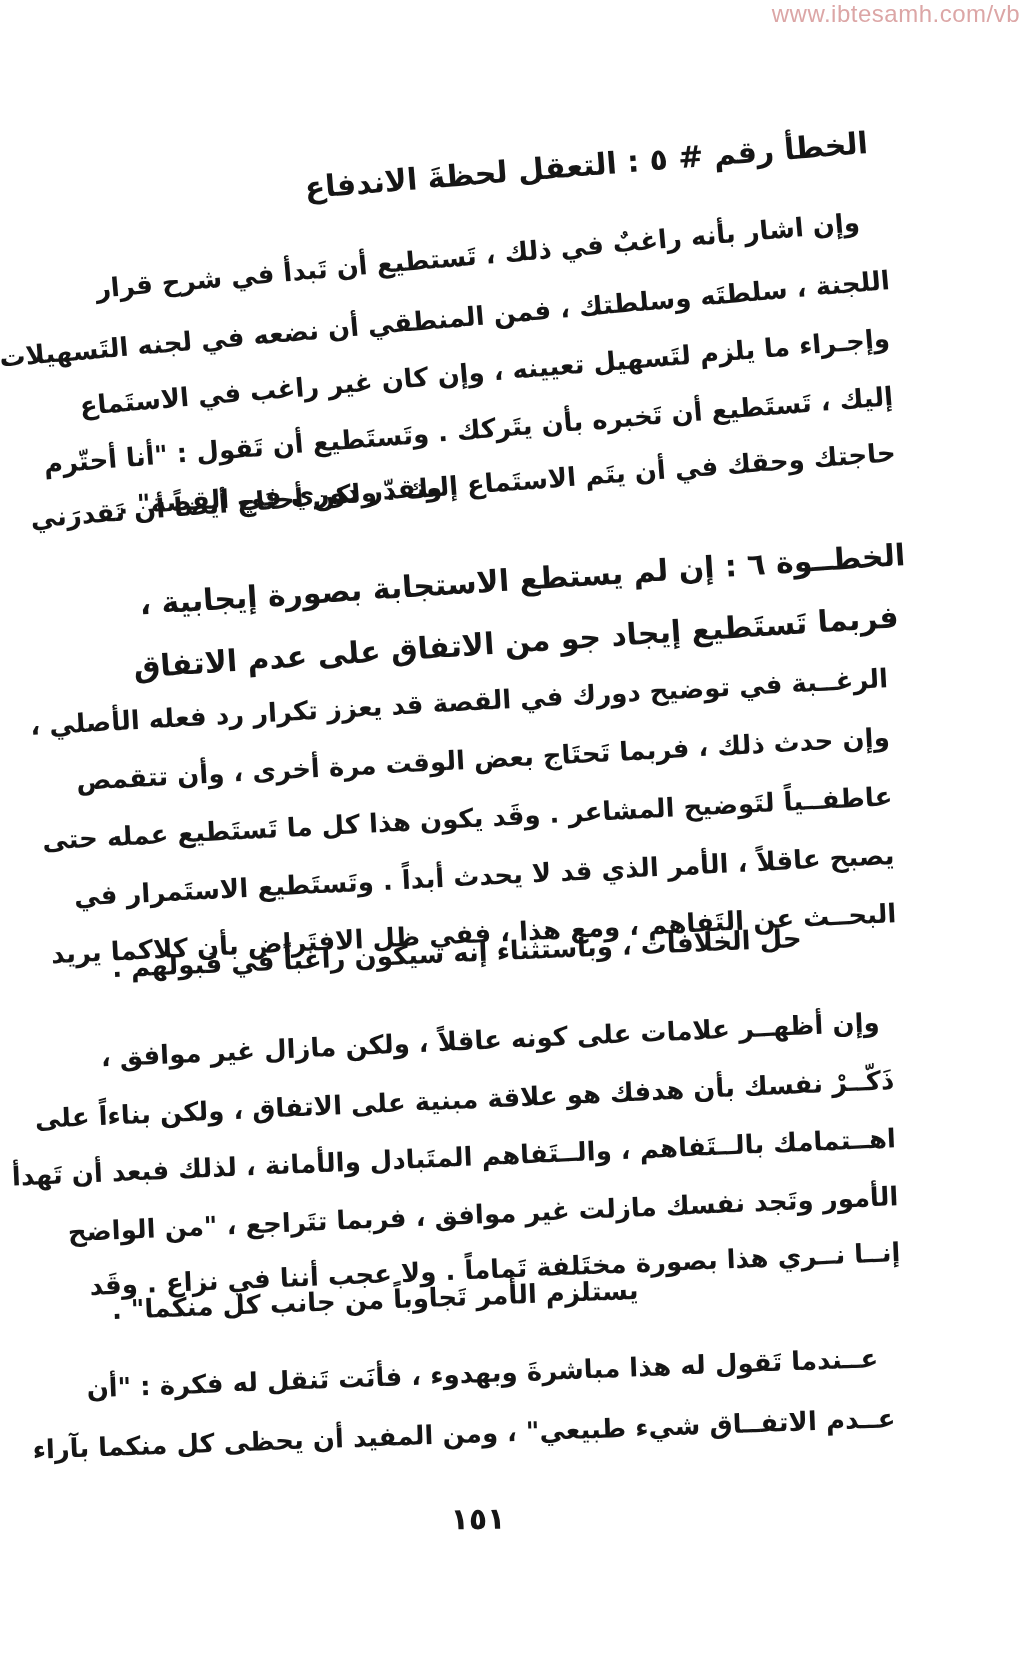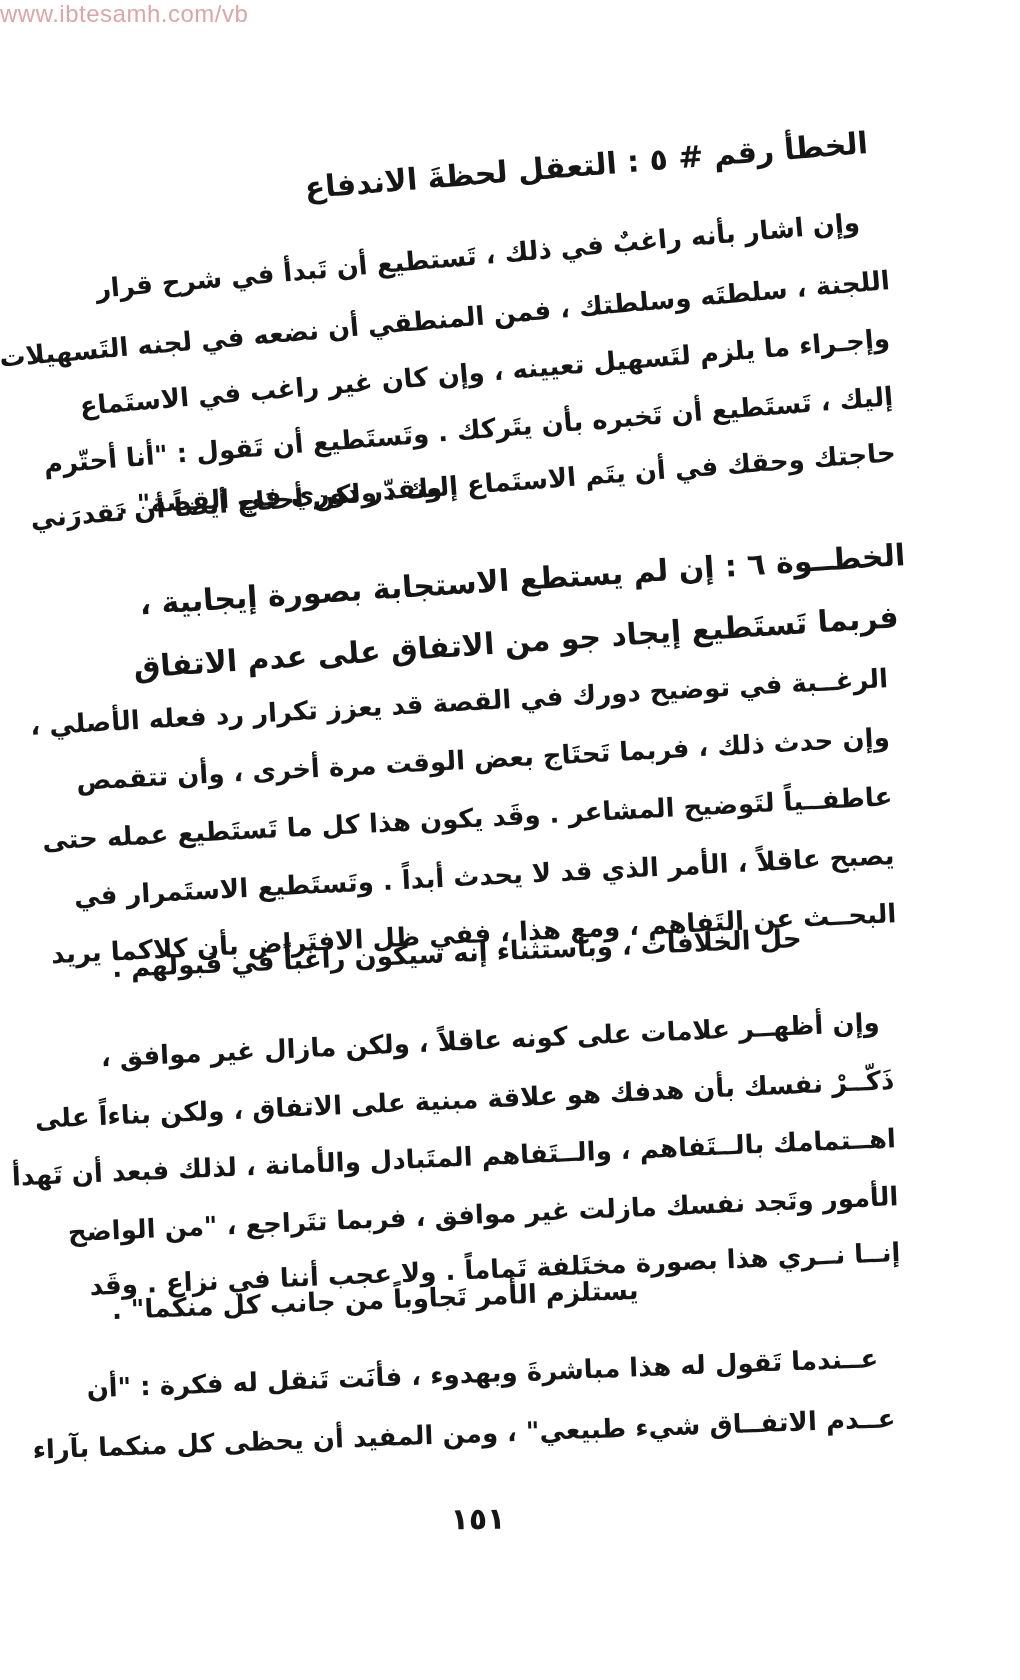--- a/index.html
+++ b/index.html
@@ -58,21 +58,21 @@
   .p4l2{right:125px; top:1398px; transform:rotate(-2.1deg);}
   
   .pn{
     left:413px; top:1498px; width:130px;
     text-align:center; font-size:30px; font-weight:bold;
     transform:rotate(-1deg);
   }
   
   .wm{
     left:0; top:1638px; width:1020px;
-    text-align:left;
+    text-align:right;
     direction:ltr; unicode-bidi:normal;
     font-family:"Liberation Sans","DejaVu Sans",sans-serif;
     font-size:24px; font-weight:normal;
     color:#dca6a6; letter-spacing:.5px;
   }
 </style>
 </head>
 <body>
 
 <div id="page">

